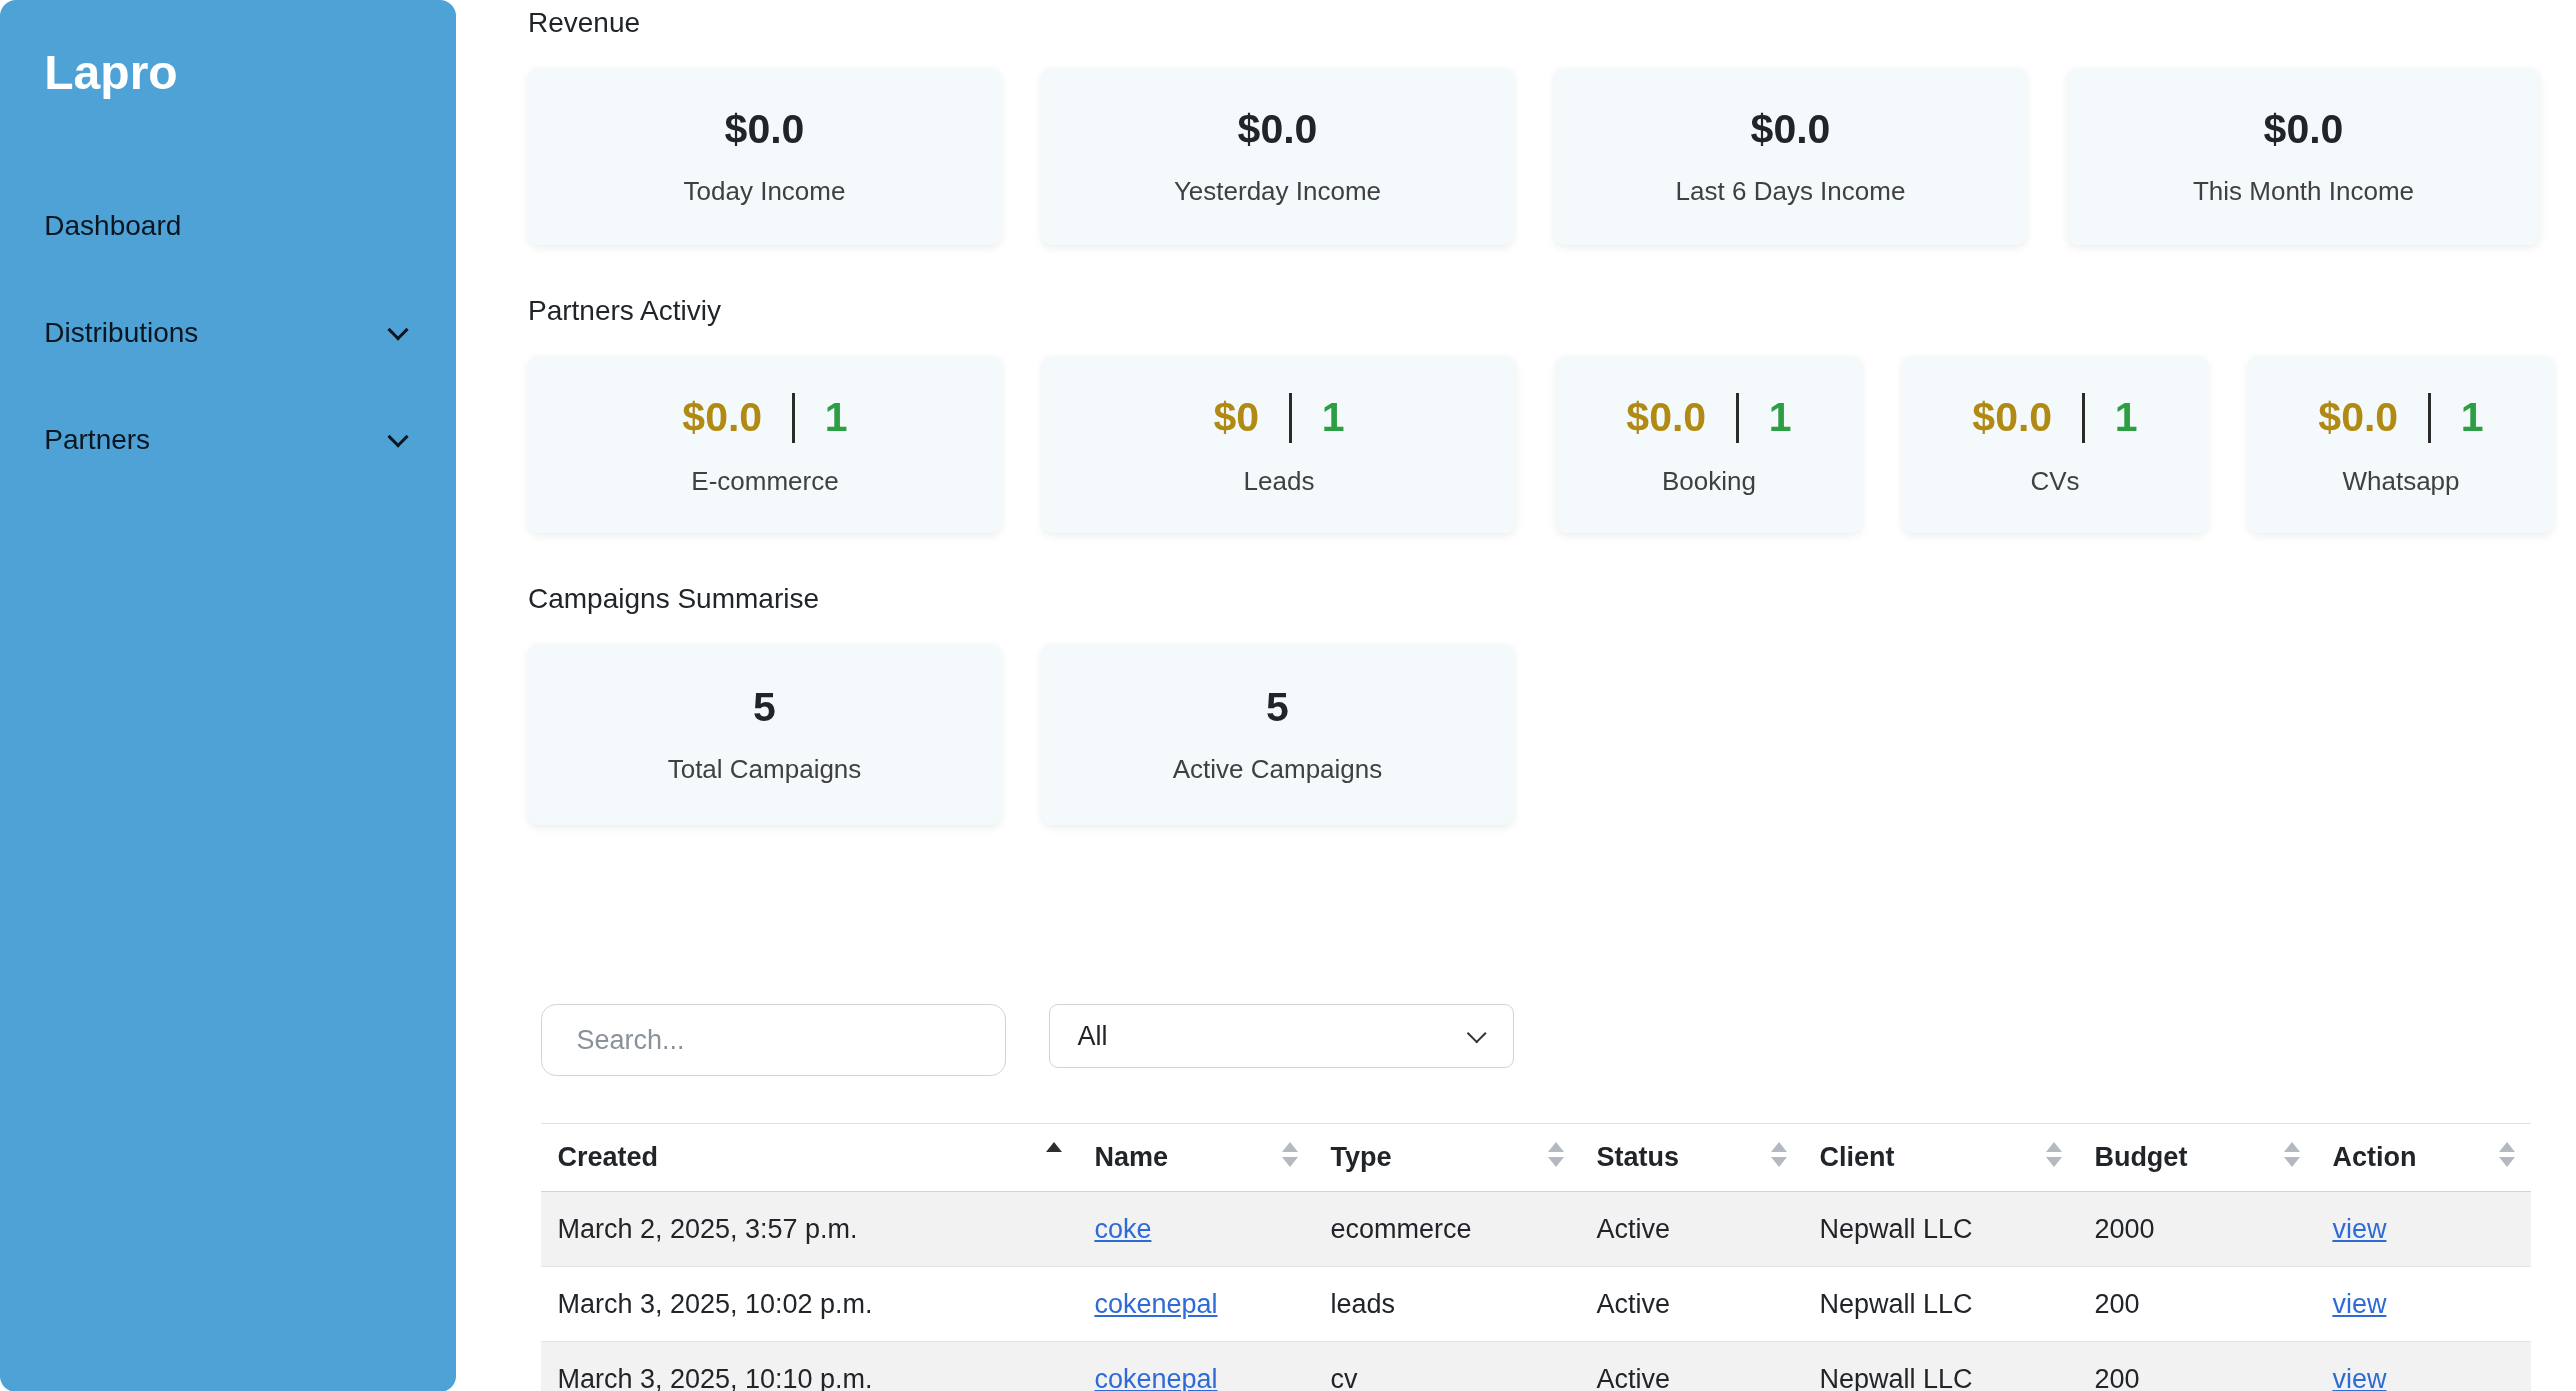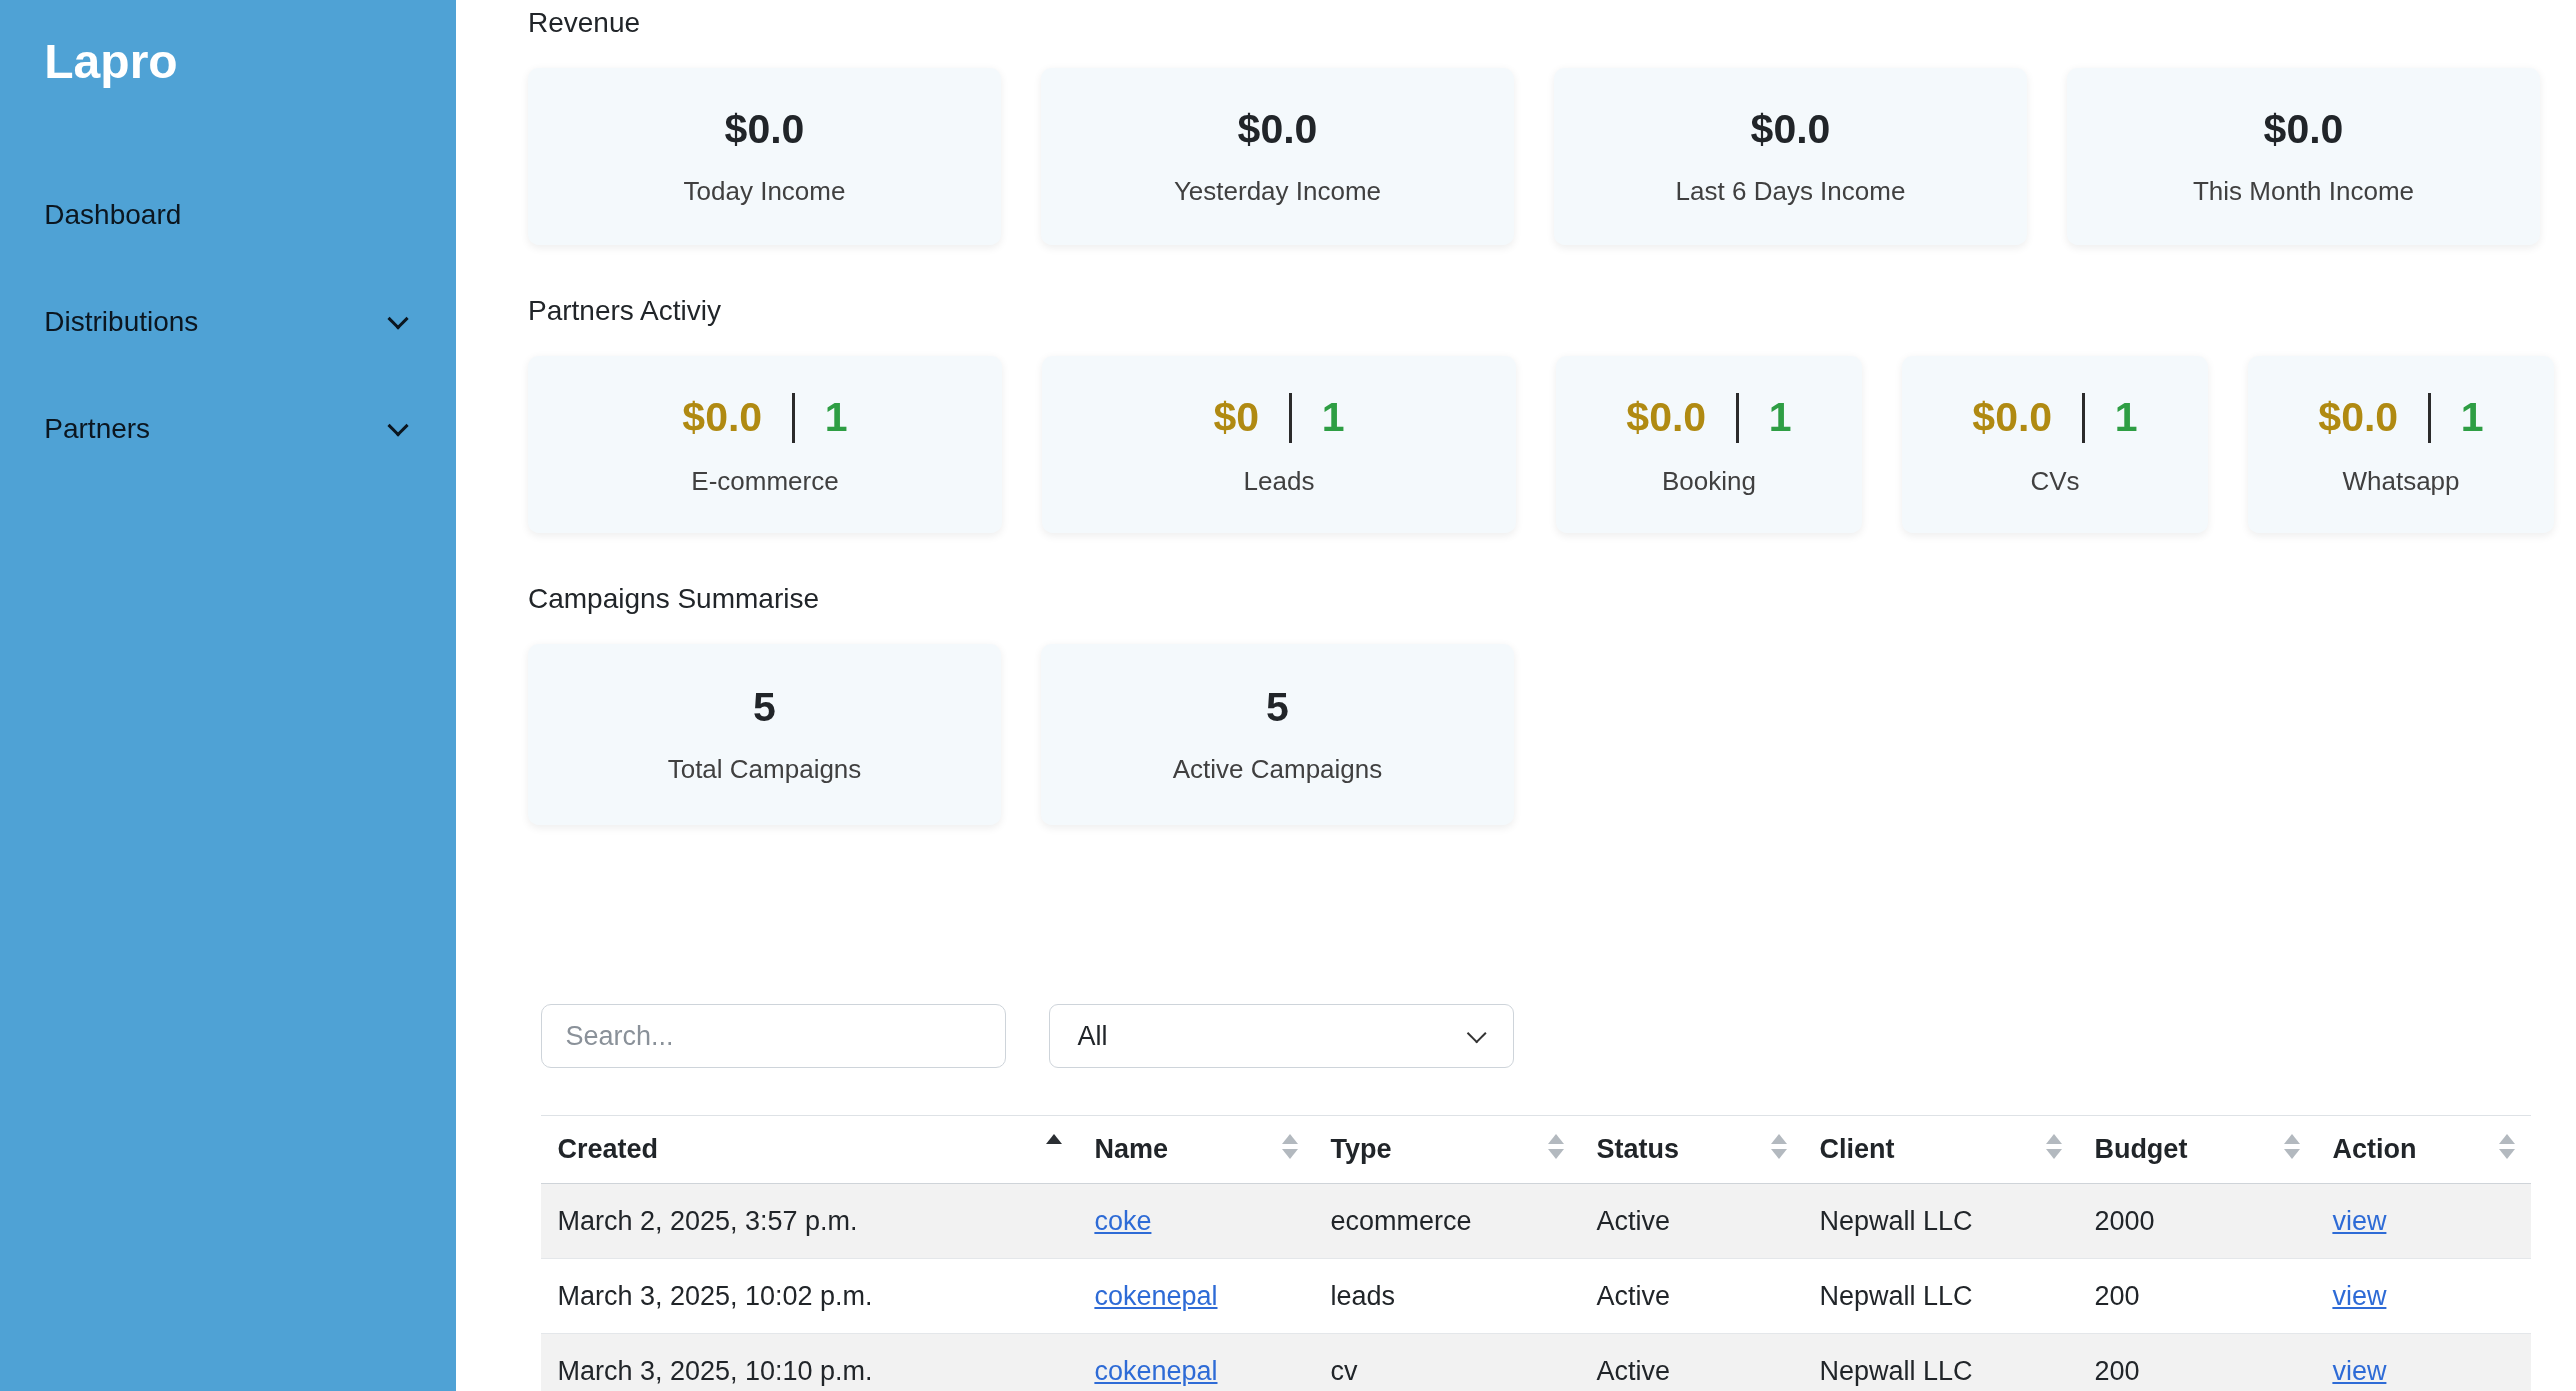--- a/index.html
+++ b/index.html
@@ -10,21 +10,22 @@
     background: #ffffff;
     color: var(--text, #212529);
   }
   .app { display: flex; width: 100%; height: 100%; }
 
   
   .sidebar {
     width: 456px; min-width: 456px; height: 100%;
     background: var(--sidebar_bg, #4FA2D5);
     color: #ffffff;
-    padding: 34px 30px 0 30px;
+    padding: 45px 30px 0 30px;
+    border-radius: 16px;
   }
   .logo {
     font-size: 48px; font-weight: 700; color: #ffffff;
     padding-left: 14.3px; margin-bottom: 97px;
   }
   .nav-item {
     display: flex; align-items: center; justify-content: space-between;
     font-size: 28px; color: #0b1620;
     padding: 12.5px 14.3px; margin-bottom: 50px;
     cursor: pointer;
@@ -69,23 +70,23 @@
   .activity-top { display: flex; align-items: center; gap: 30px; }
   .activity-amount { font-size: 41px; font-weight: 700; color: var(--gold, #B08A12); }
   .activity-divider { width: 2.7px; height: 50px; background: #2b2b2b; }
   .activity-count { font-size: 41px; font-weight: 700; color: var(--green, #2E9E44); }
 
   .summary-gap { height: 129px; }
 
   
   .filters-row { display: flex; gap: 43px; margin-left: 13.4px; margin-bottom: 47px; }
   .search-input {
-    width: 465px; height: 64px;
-    border: 1.8px solid #ced4da; border-radius: 10px;
-    font-size: 27px; padding: 0 23px;
+    width: 465px; height: 72px;
+    border: 1.8px solid #ced4da; border-radius: 15px;
+    font-size: 27px; padding: 0 34px;
     color: #212529; outline: none;
     font-family: "Liberation Sans", "DejaVu Sans", sans-serif;
   }
   .search-input::placeholder { color: #8a9199; }
   .select-box {
     width: 465px; height: 64px;
     border: 1.8px solid #ced4da; border-radius: 9px;
     display: flex; align-items: center; justify-content: space-between;
     padding: 0 27px; font-size: 27px; cursor: pointer;
     background: #fff;

